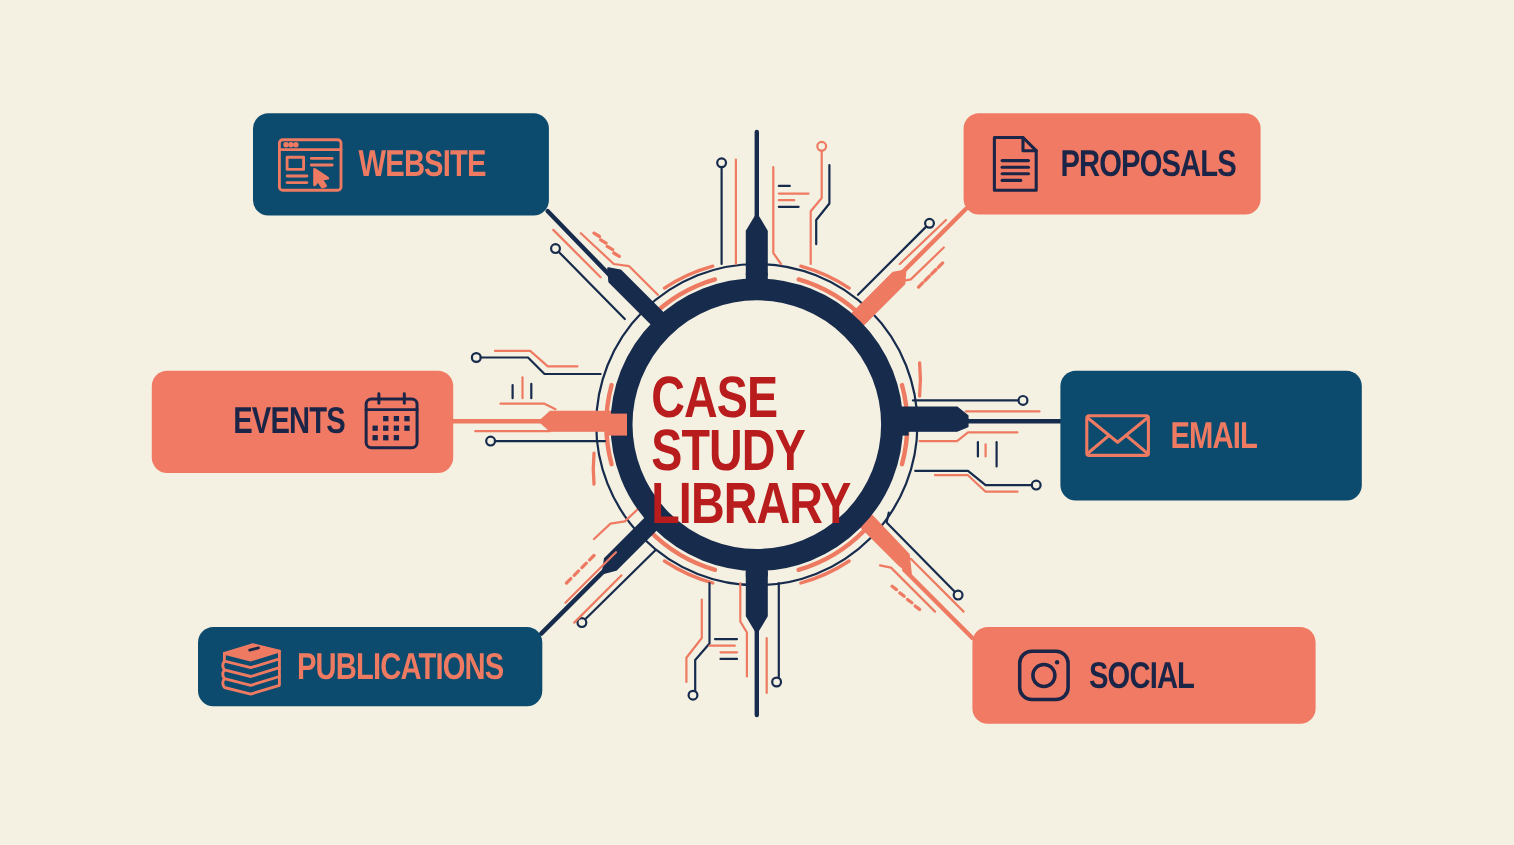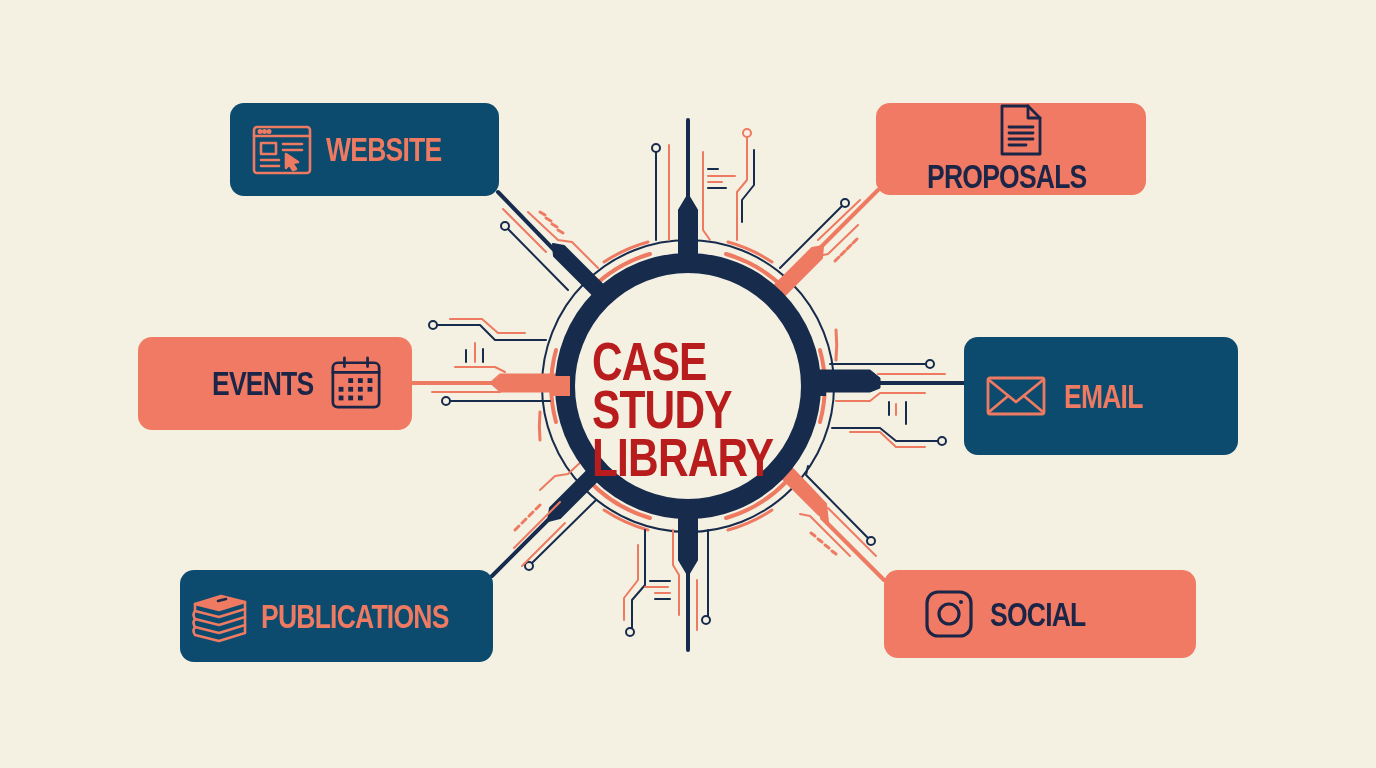--- a/index.html
+++ b/index.html
@@ -178,21 +178,21 @@
       <line x1="31" y1="21" x2="50" y2="21"></line>
       <line x1="31" y1="27" x2="50" y2="27"></line>
       <line x1="9" y1="37" x2="27" y2="37"></line>
       <line x1="9" y1="43" x2="27" y2="43"></line>
       <path d="M34 31 L46 39 L40 40 L44 46 L41 47 L37 41 L34 45 Z" fill="#ee7a62"></path>
     </svg>
   </span>
   <span class="label" style="margin-left:14px;">WEBSITE</span>
 </div>
 
-<div class="node coral" style="left:876px; top:103px; width:270px; height:92px; padding-left:22px;flex-direction:column;">
+<div class="node coral" style="left:876px; top:103px; width:270px; height:92px; padding-left:22px;">
   <span class="icon" style="width:52px;">
     <svg viewBox="0 0 52 54" fill="none" stroke="#1b2547" stroke-width="2.8" stroke-linejoin="round" stroke-linecap="round">
       <path d="M6 3 L32 3 L44 15 L44 51 L6 51 Z"></path>
       <path d="M32 3 L32 15 L44 15"></path>
       <line x1="13" y1="24" x2="37" y2="24"></line>
       <line x1="13" y1="30" x2="37" y2="30"></line>
       <line x1="13" y1="36" x2="37" y2="36"></line>
       <line x1="13" y1="42" x2="30" y2="42"></line>
     </svg>
   </span>
@@ -228,21 +228,21 @@
     <svg viewBox="0 0 60 54" fill="none" stroke="#ee7a62" stroke-width="2.8" stroke-linejoin="round" stroke-linecap="round">
       <rect x="2" y="9" width="56" height="36" rx="2"></rect>
       <path d="M3 11 L30 33 L57 11"></path>
       <path d="M3 43 L22 27"></path>
       <path d="M57 43 L38 27"></path>
     </svg>
   </span>
   <span class="label" style="margin-left:18px;">EMAIL</span>
 </div>
 
-<div class="node navy" style="left:180px; top:570px; width:313px; height:92px; padding-left:20px;justify-content:center;">
+<div class="node navy" style="left:180px; top:570px; width:313px; height:72px; padding-left:20px;">
   <span class="icon" style="width:58px;">
     <svg viewBox="0 0 58 54" fill="none" stroke="#ee7a62" stroke-width="2.6" stroke-linejoin="round" stroke-linecap="round">
       <path d="M4 15 L30 7 L54 13 L28 21 Z" fill="#ee7a62"></path>
       <line x1="27" y1="12" x2="35" y2="10" stroke="#172b4d"></line>
       <path d="M4 15 L4 22 L28 28 L54 20 L54 13"></path>
       <path d="M4 22 Q1 26 4 30 L28 36 L54 28 L54 20"></path>
       <path d="M4 30 Q1 34 4 38 L28 44 L54 36 L54 28"></path>
       <path d="M4 38 Q1 42 4 46 L28 52 L54 44 L54 36"></path>
     </svg>
   </span>

